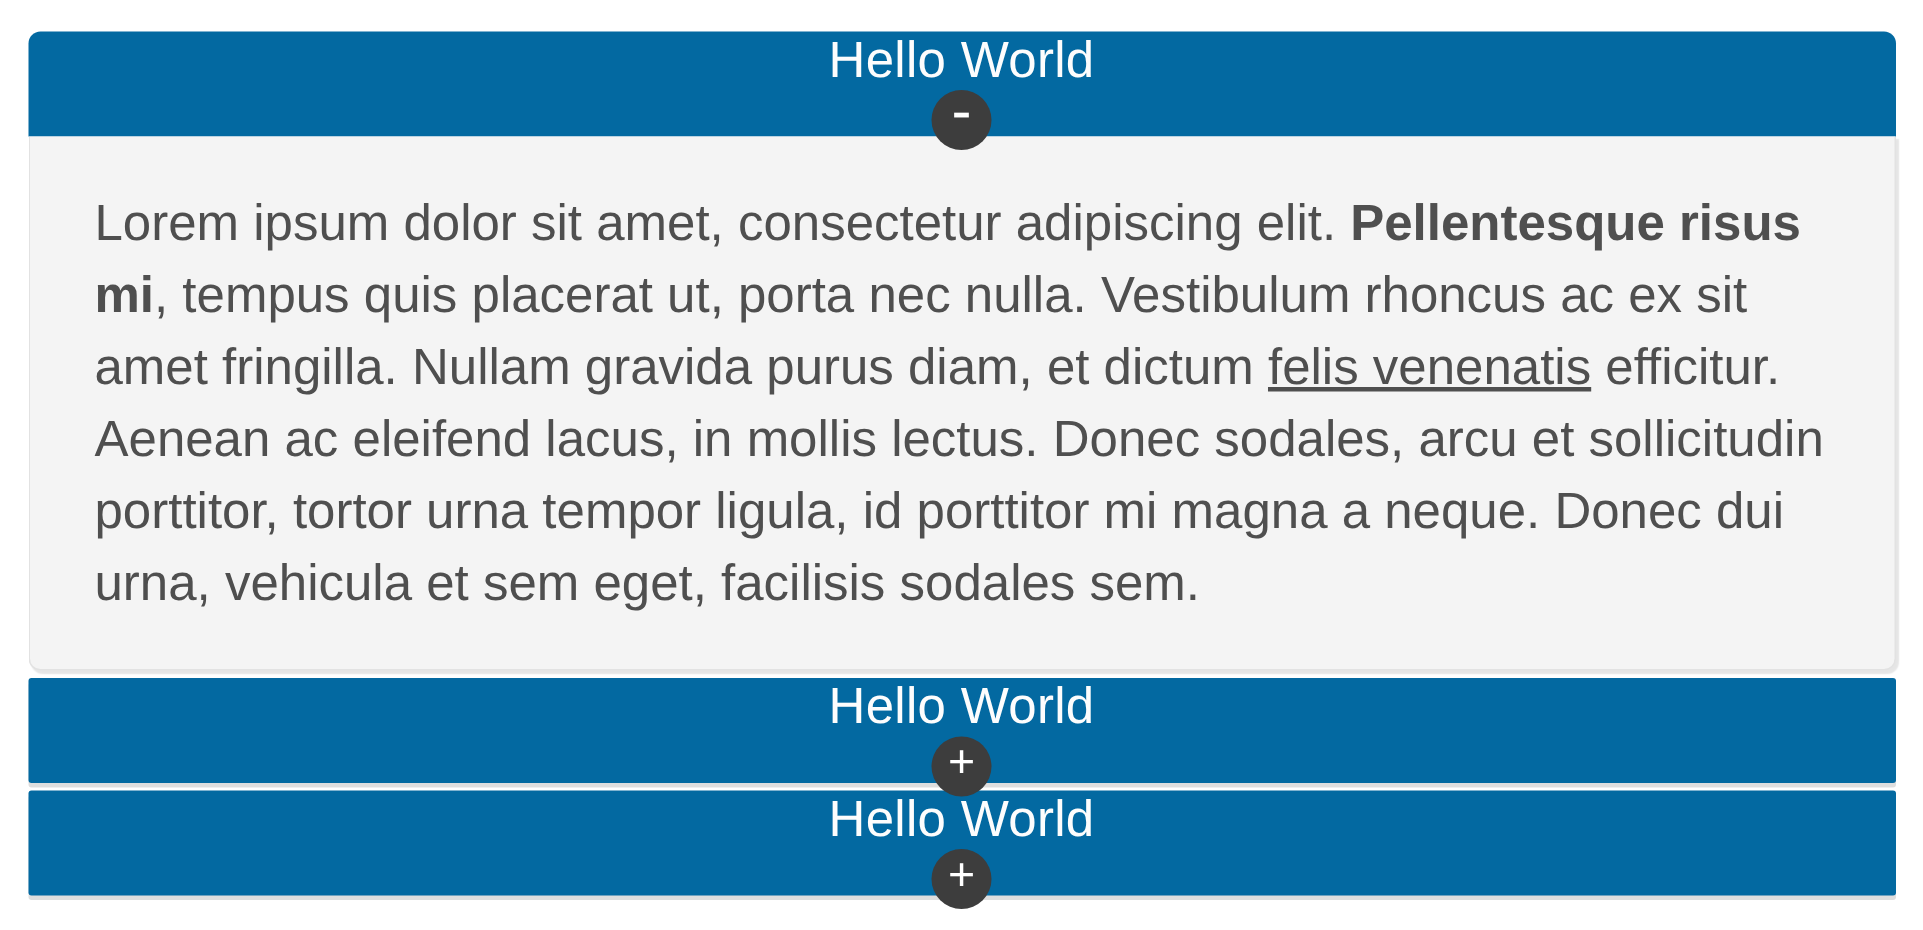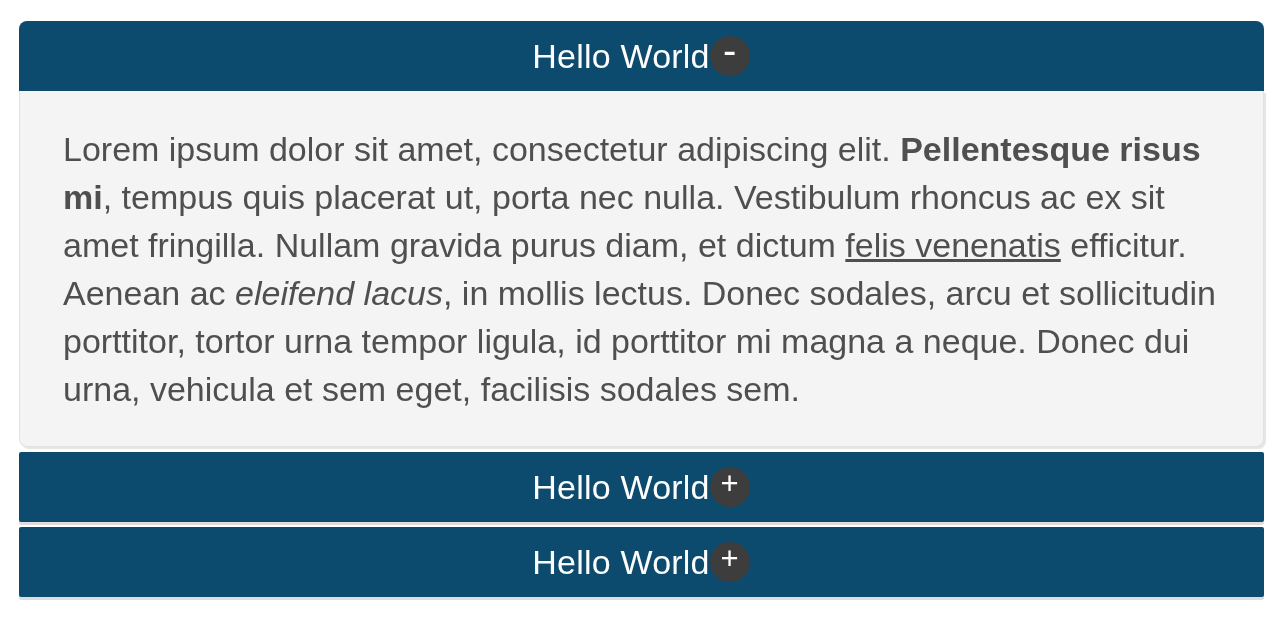--- a/index.html
+++ b/index.html
@@ -9,26 +9,27 @@
     font-family: "Liberation Sans", "DejaVu Sans", sans-serif;
     overflow: hidden;
   }
   .accordion {
     margin: 21px 18px 0 19px;
     width: 1245px;
   }
   .section { margin-bottom: 5px; }
   .section-header {
     height: 70px;
-    background: #0c4a6e;
+    background: #0369a1;
     display: flex;
     align-items: center;
-    justify-content: center;
+    justify-content: flex-start;
     padding: 0 25px 0 24px;
     cursor: pointer;
+    flex-direction: column;
   }
   .section.expanded .section-header {
     border-radius: 8px 8px 0 0;
   }
   .section.collapsed .section-header {
     border-radius: 2px;
     box-shadow: 0 3px 0 rgba(0,0,0,0.13);
   }
   .section-title {
     color: #fdfdfd;
@@ -60,21 +61,21 @@
     box-shadow: 2px 2px 1px rgba(0,0,0,0.10);
     padding: 34px 43px 33px 43px;
   }
   .panel-text {
     font-size: 34px;
     line-height: 48px;
     color: #4f4f4f;
   }
   .seg-bold { font-weight: bold; }
   .seg-underline { text-decoration: underline; text-align: right; }
-  .seg-italic { font-style: italic; }
+  .seg-italic { }
 </style>
 </head>
 <body>
 
 <div class="accordion">
 
   <div class="section expanded">
     <div class="section-header">
       <span class="section-title">Hello World</span>
       <button class="toggle-btn">

